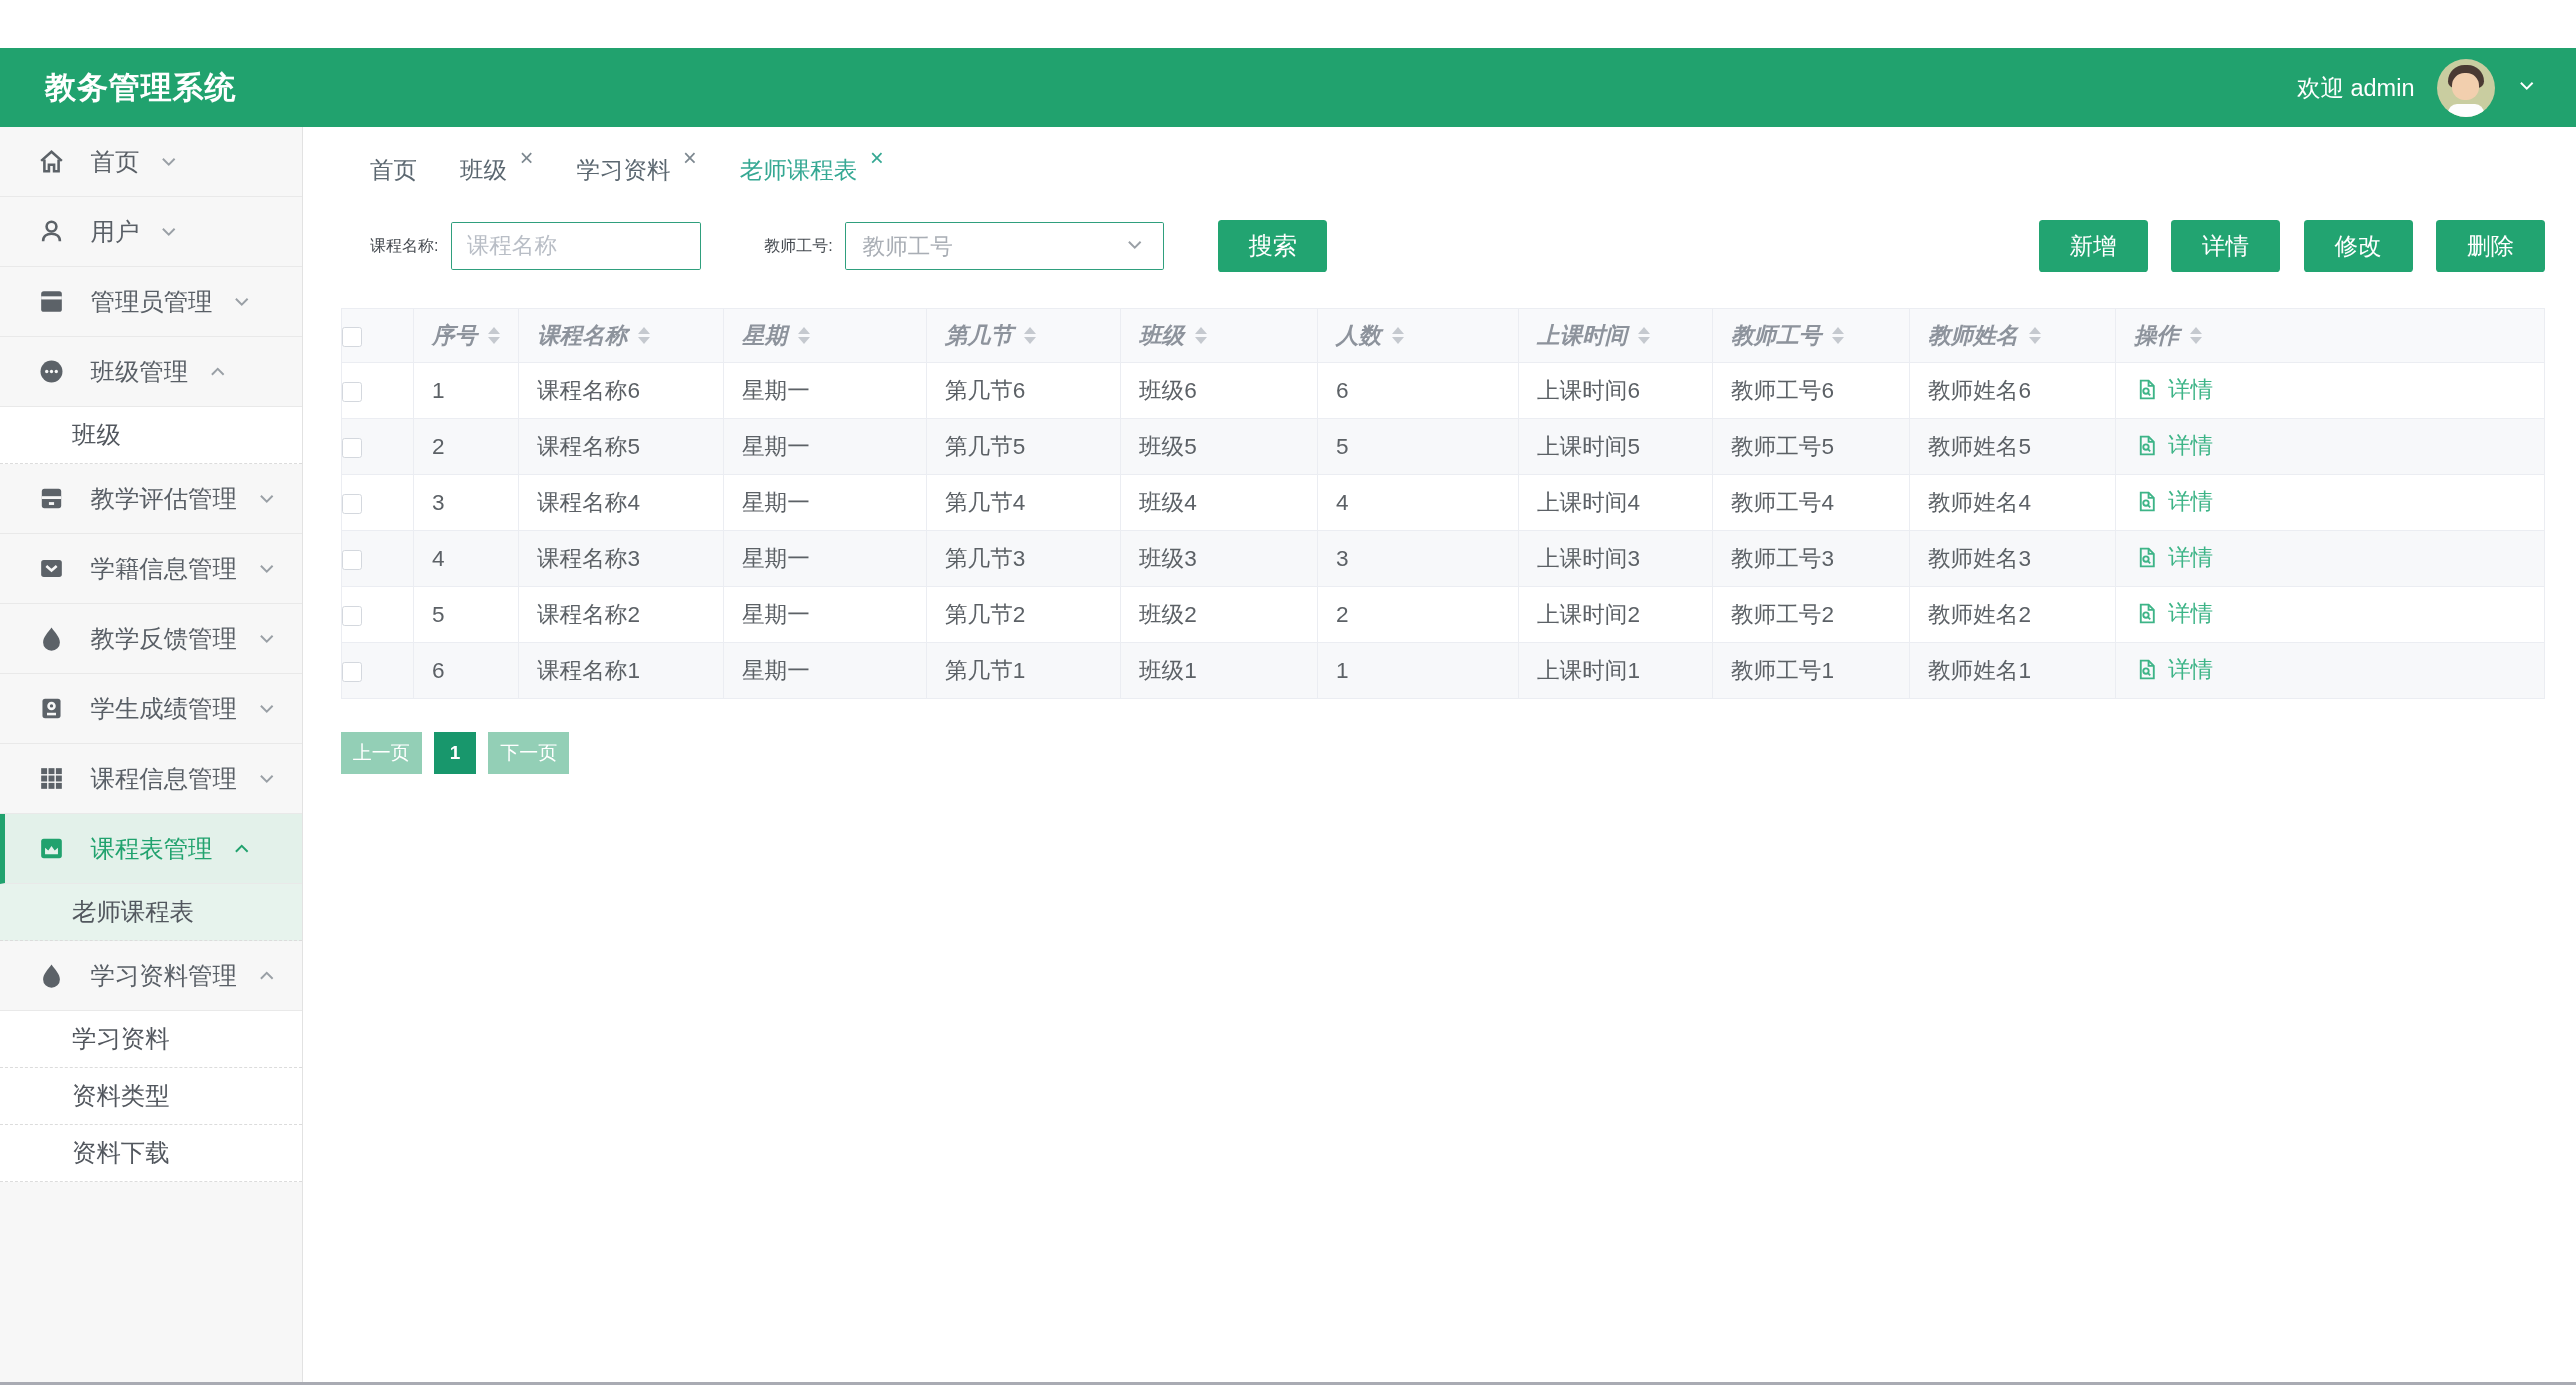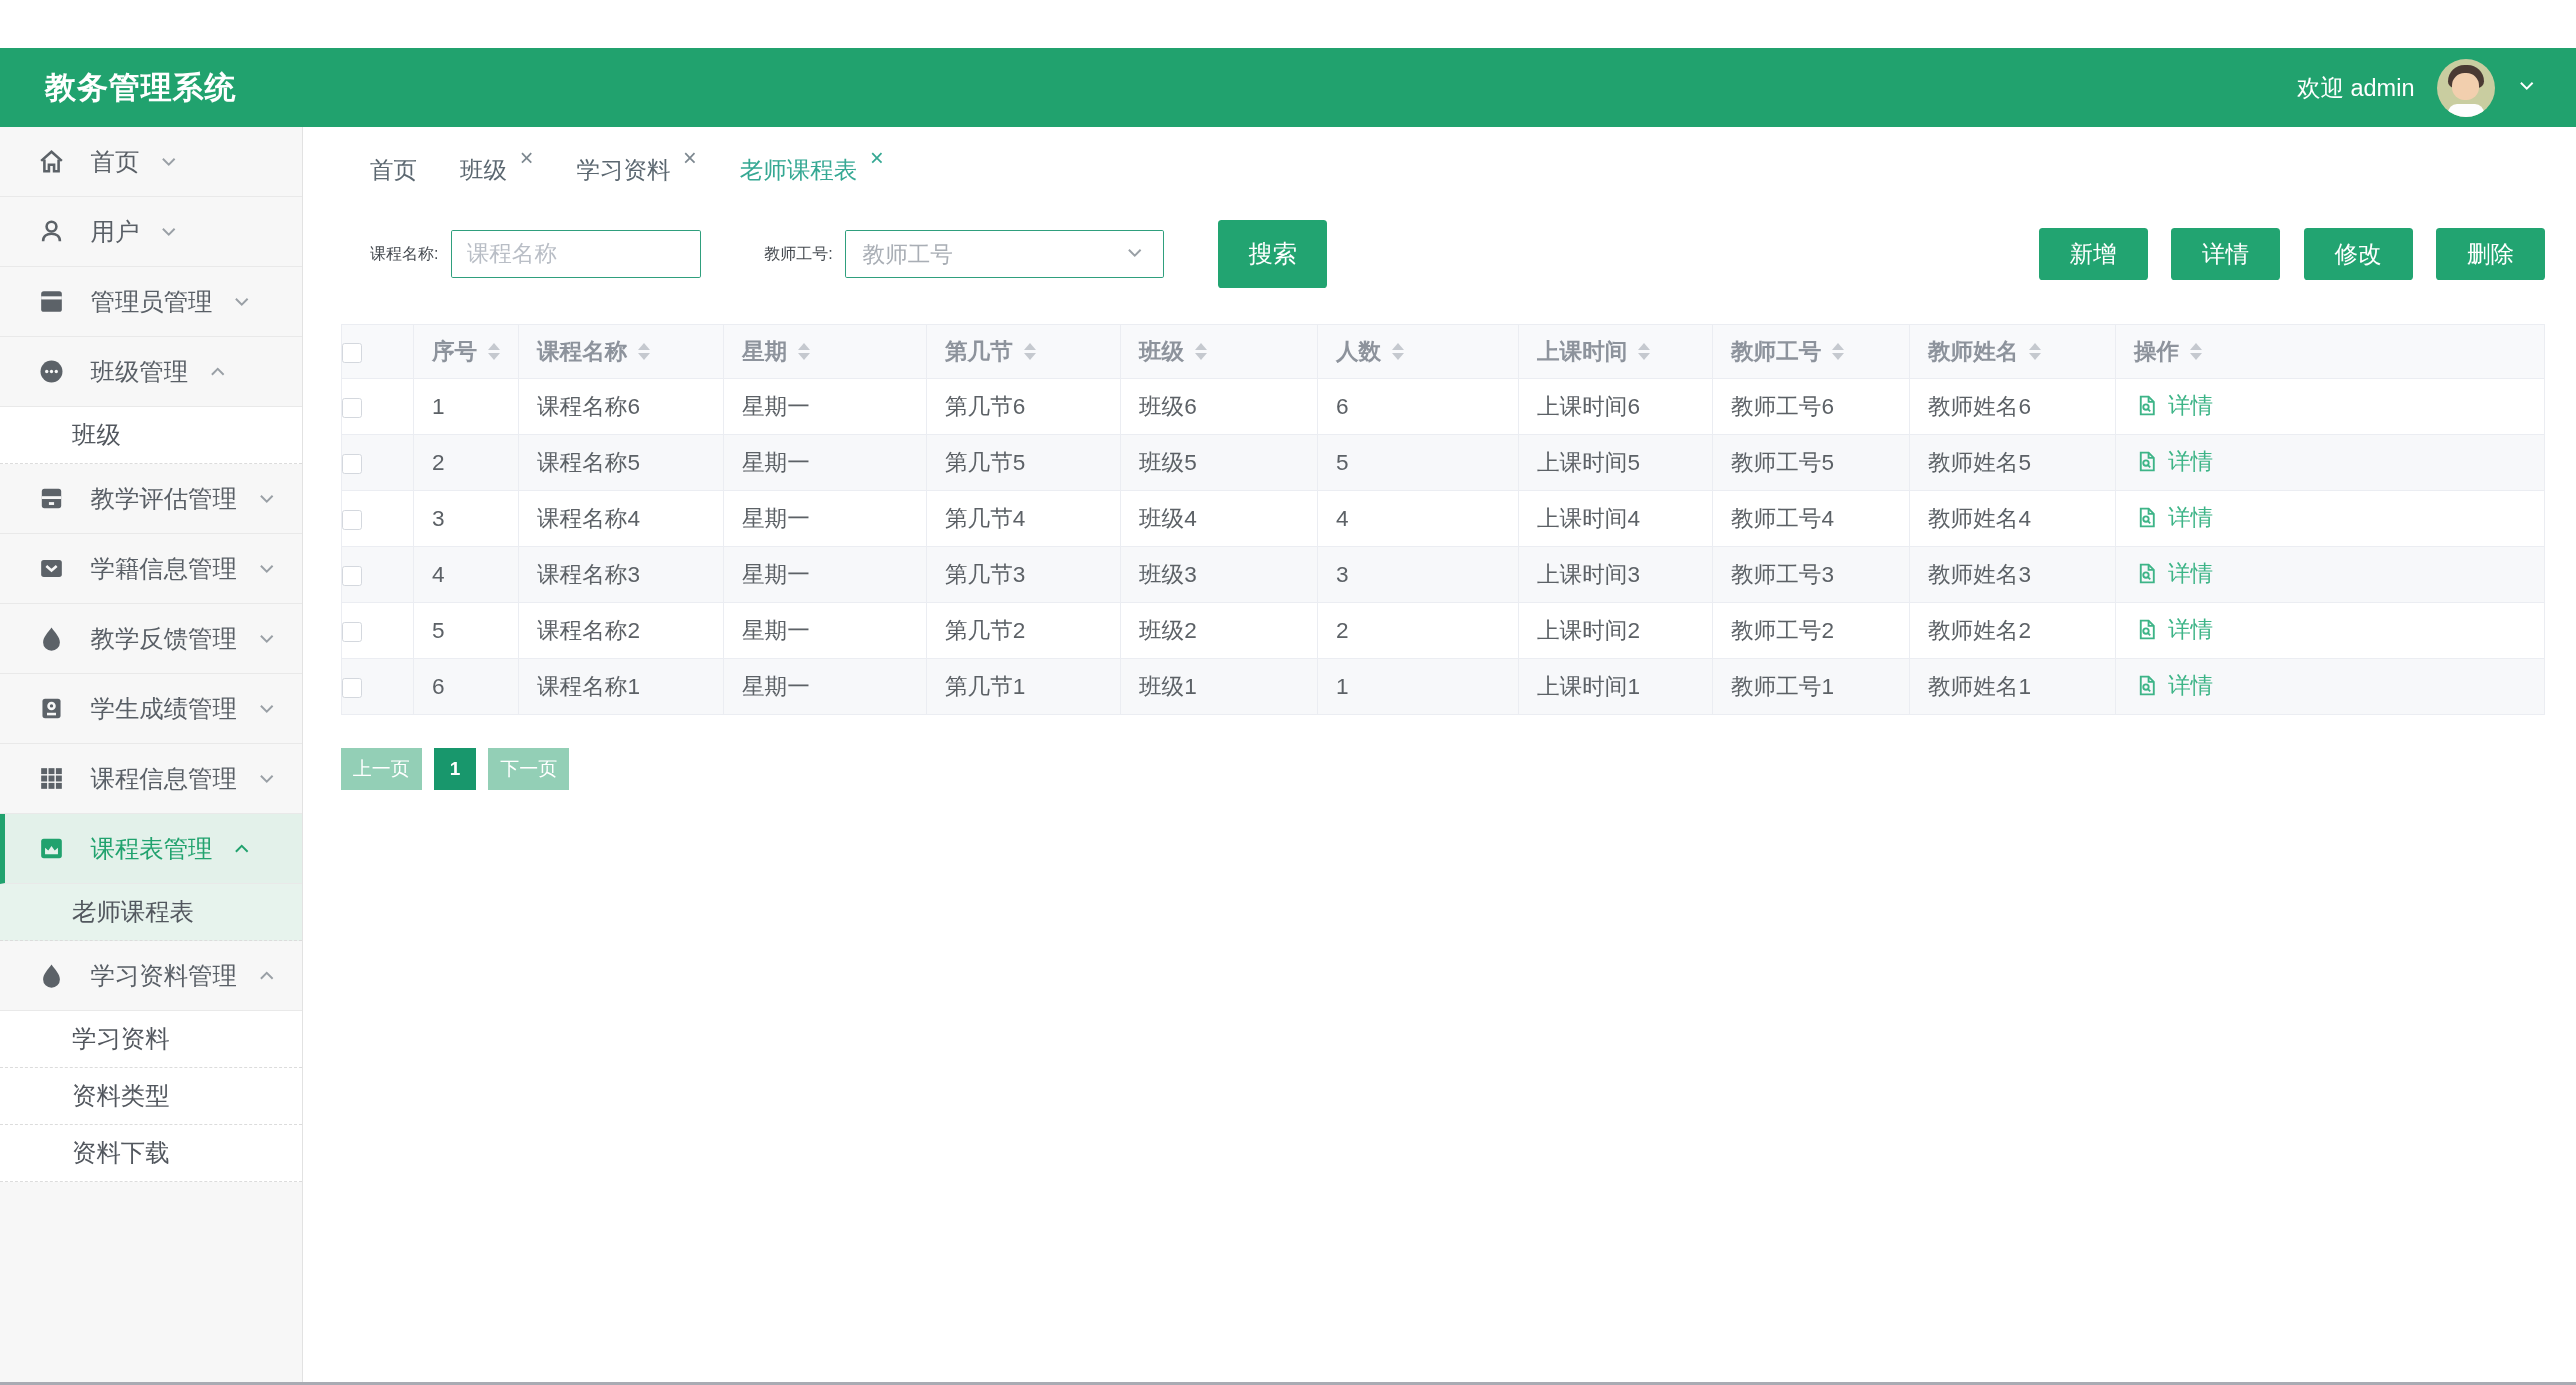--- a/index.html
+++ b/index.html
@@ -49,31 +49,31 @@
 
   
   .toolbar { margin:34px 0 0 29px; display:flex; align-items:center; }
   .f-label { font-size:16px; color:#454a50; }
   .f-input { width:250px; height:48px; border:0.9px solid #2f9f7d; border-radius:1.8px; margin-left:12.7px; padding:0 14.5px; font-size:22.6px; color:#444; background:#fff; outline:none; font-family:inherit; }
   .f-input::placeholder { color:#b9bec6; }
   .f-label.second { margin-left:63px; }
   .f-select { width:319px; height:48px; border:0.9px solid #2f9f7d; border-radius:1.8px; margin-left:12.7px; padding:0 16.3px; display:flex; align-items:center; background:#fff; cursor:pointer; }
   .f-select .ph { font-size:22.6px; color:#a9aeb5; flex:1; }
   .btn { background:#22a471; color:#fff; border:none; border-radius:3.6px; cursor:pointer; font-family:inherit; }
-  .btn-search { width:109px; height:68px; font-size:24.4px; margin-left:54px; }
+  .btn-search { width:109px; height:52px; font-size:24.4px; margin-left:54px; }
   .crud { margin-left:auto; display:flex; gap:23.5px; }
   .crud .btn { width:109px; height:52px; font-size:23.5px; }
 
   
   table.grid { margin-top:36px; width:100%; border-collapse:collapse; table-layout:fixed; }
   .grid th, .grid td { border:0.9px solid #ebedf2; text-align:left; }
   .grid th { height:54px; background:#f8f9fb; font-size:22.6px; font-weight:bold; color:#8d939c; padding-left:18px; }
   .grid td { height:56px; font-size:22.6px; color:#5c6166; padding-left:18px; }
   .grid tr.striped td { background:#f7f8fa; }
-  .th-inner { display:flex; align-items:center; }
+  .th-inner { display:flex; align-items:center;font-style:italic; }
   .sort { display:inline-flex; flex-direction:column; gap:3.6px; margin-left:11px; }
   .sort .tri-up { width:0; height:0; border-left:6.3px solid transparent; border-right:6.3px solid transparent; border-bottom:7.2px solid #c5c9cf; }
   .sort .tri-dn { width:0; height:0; border-left:6.3px solid transparent; border-right:6.3px solid transparent; border-top:7.2px solid #c5c9cf; }
   .c-check { text-align:center; padding-left:0 !important; }
   input[type=checkbox] { appearance:none; -webkit-appearance:none; width:20px; height:20px; border:0.9px solid #d4d8de; border-radius:2.7px; background:#fff; cursor:pointer; vertical-align:middle; }
   .detail-link { display:inline-flex; align-items:center; gap:9px; color:#3db487; font-size:22.6px; cursor:pointer; text-decoration:none; }
   .fs-icon { width:25px; height:25px; stroke:#3db487; stroke-width:1.8; fill:none; }
 
   
   .pager { margin-top:33px; display:flex; gap:12.7px; }

